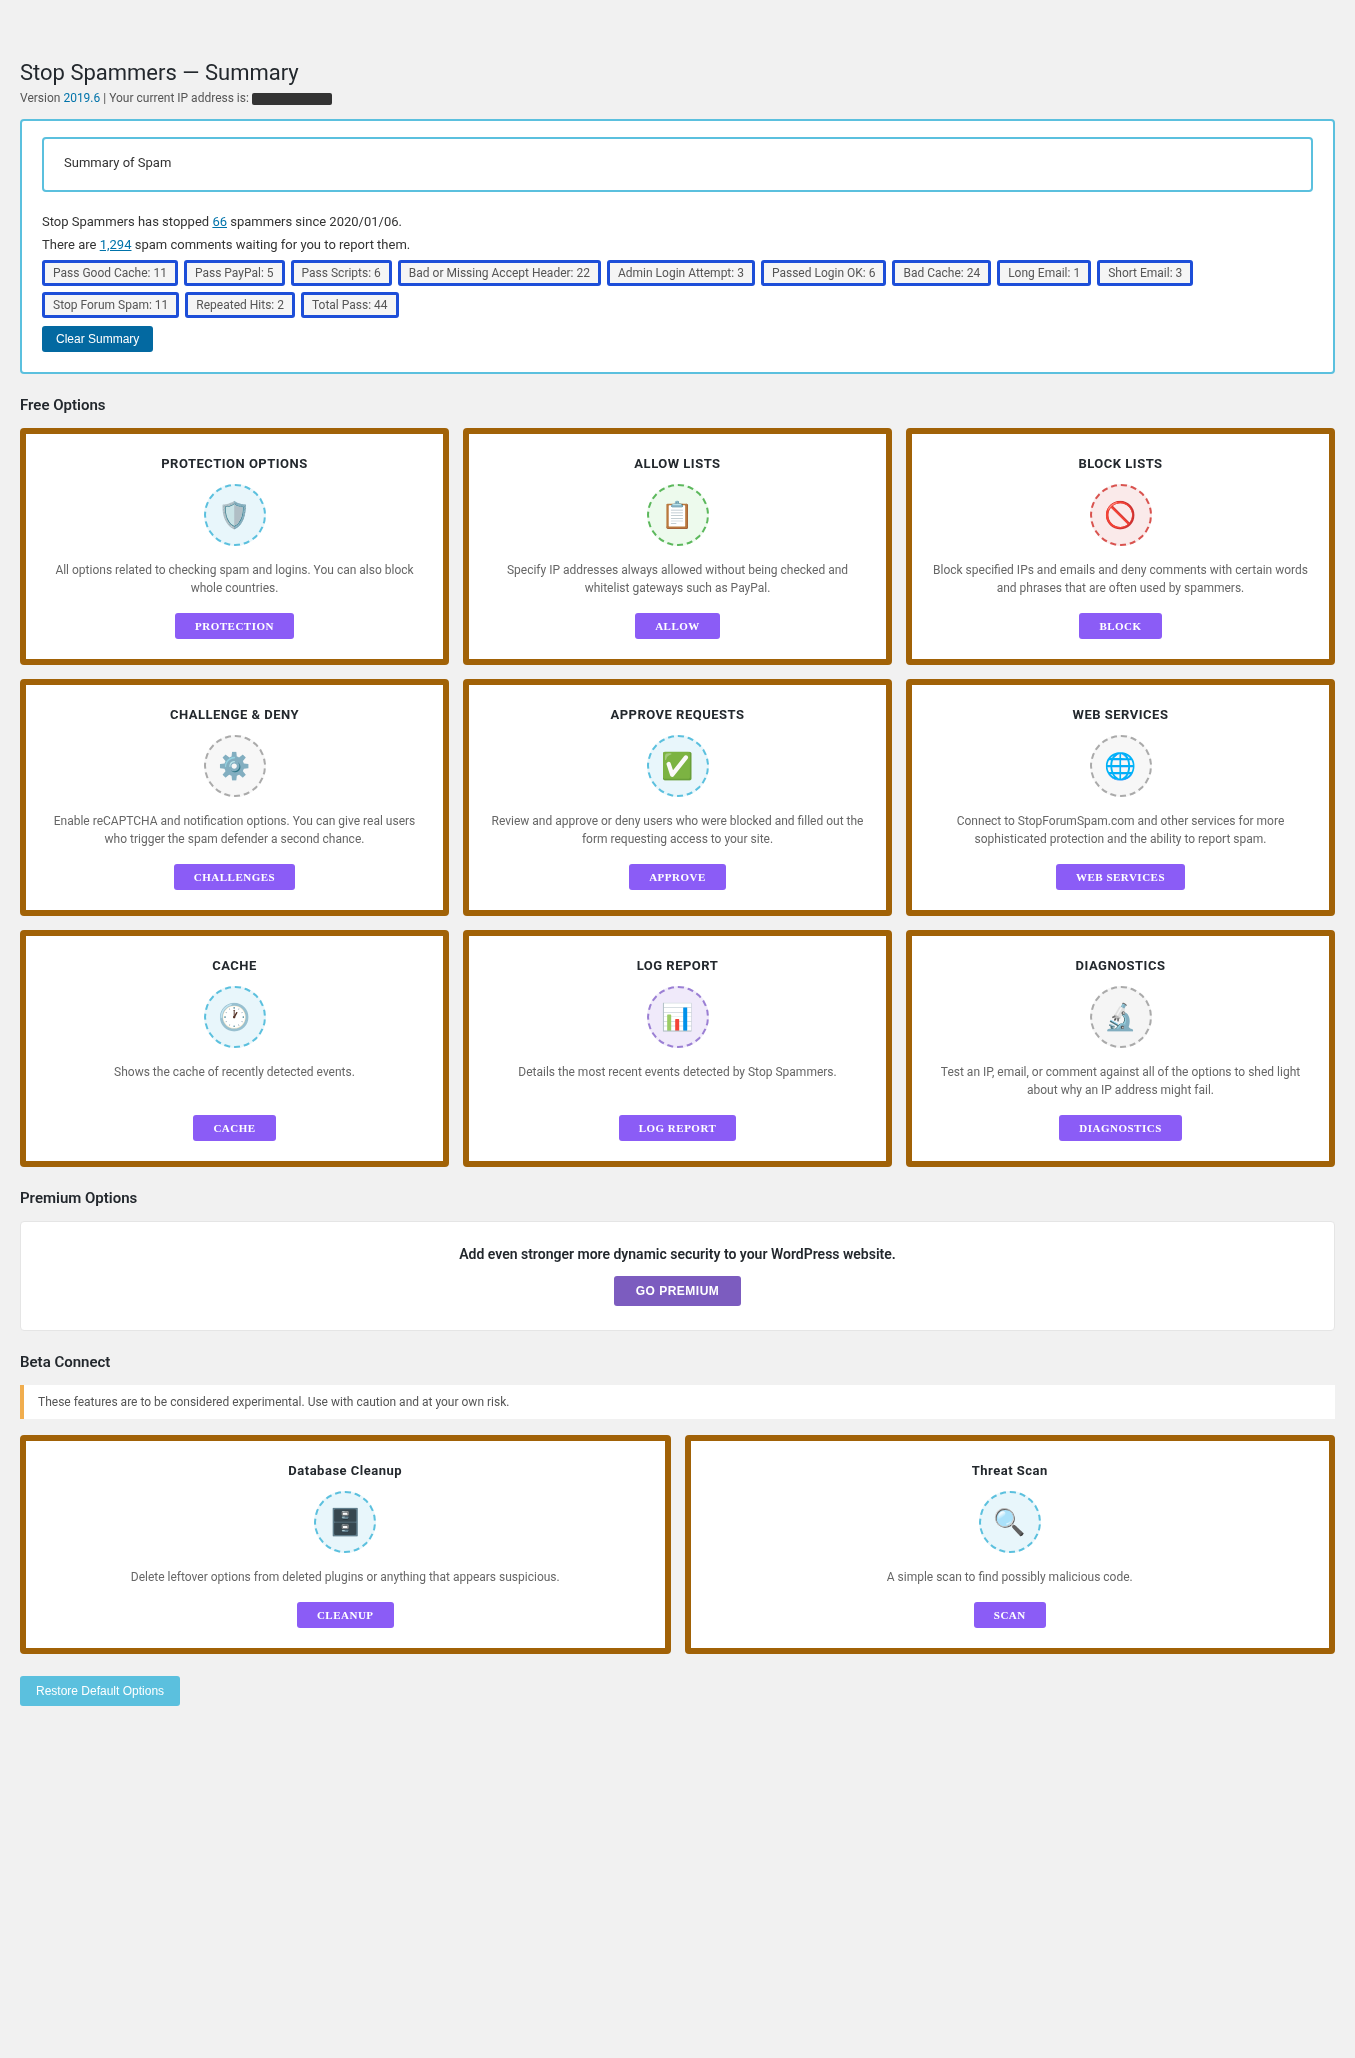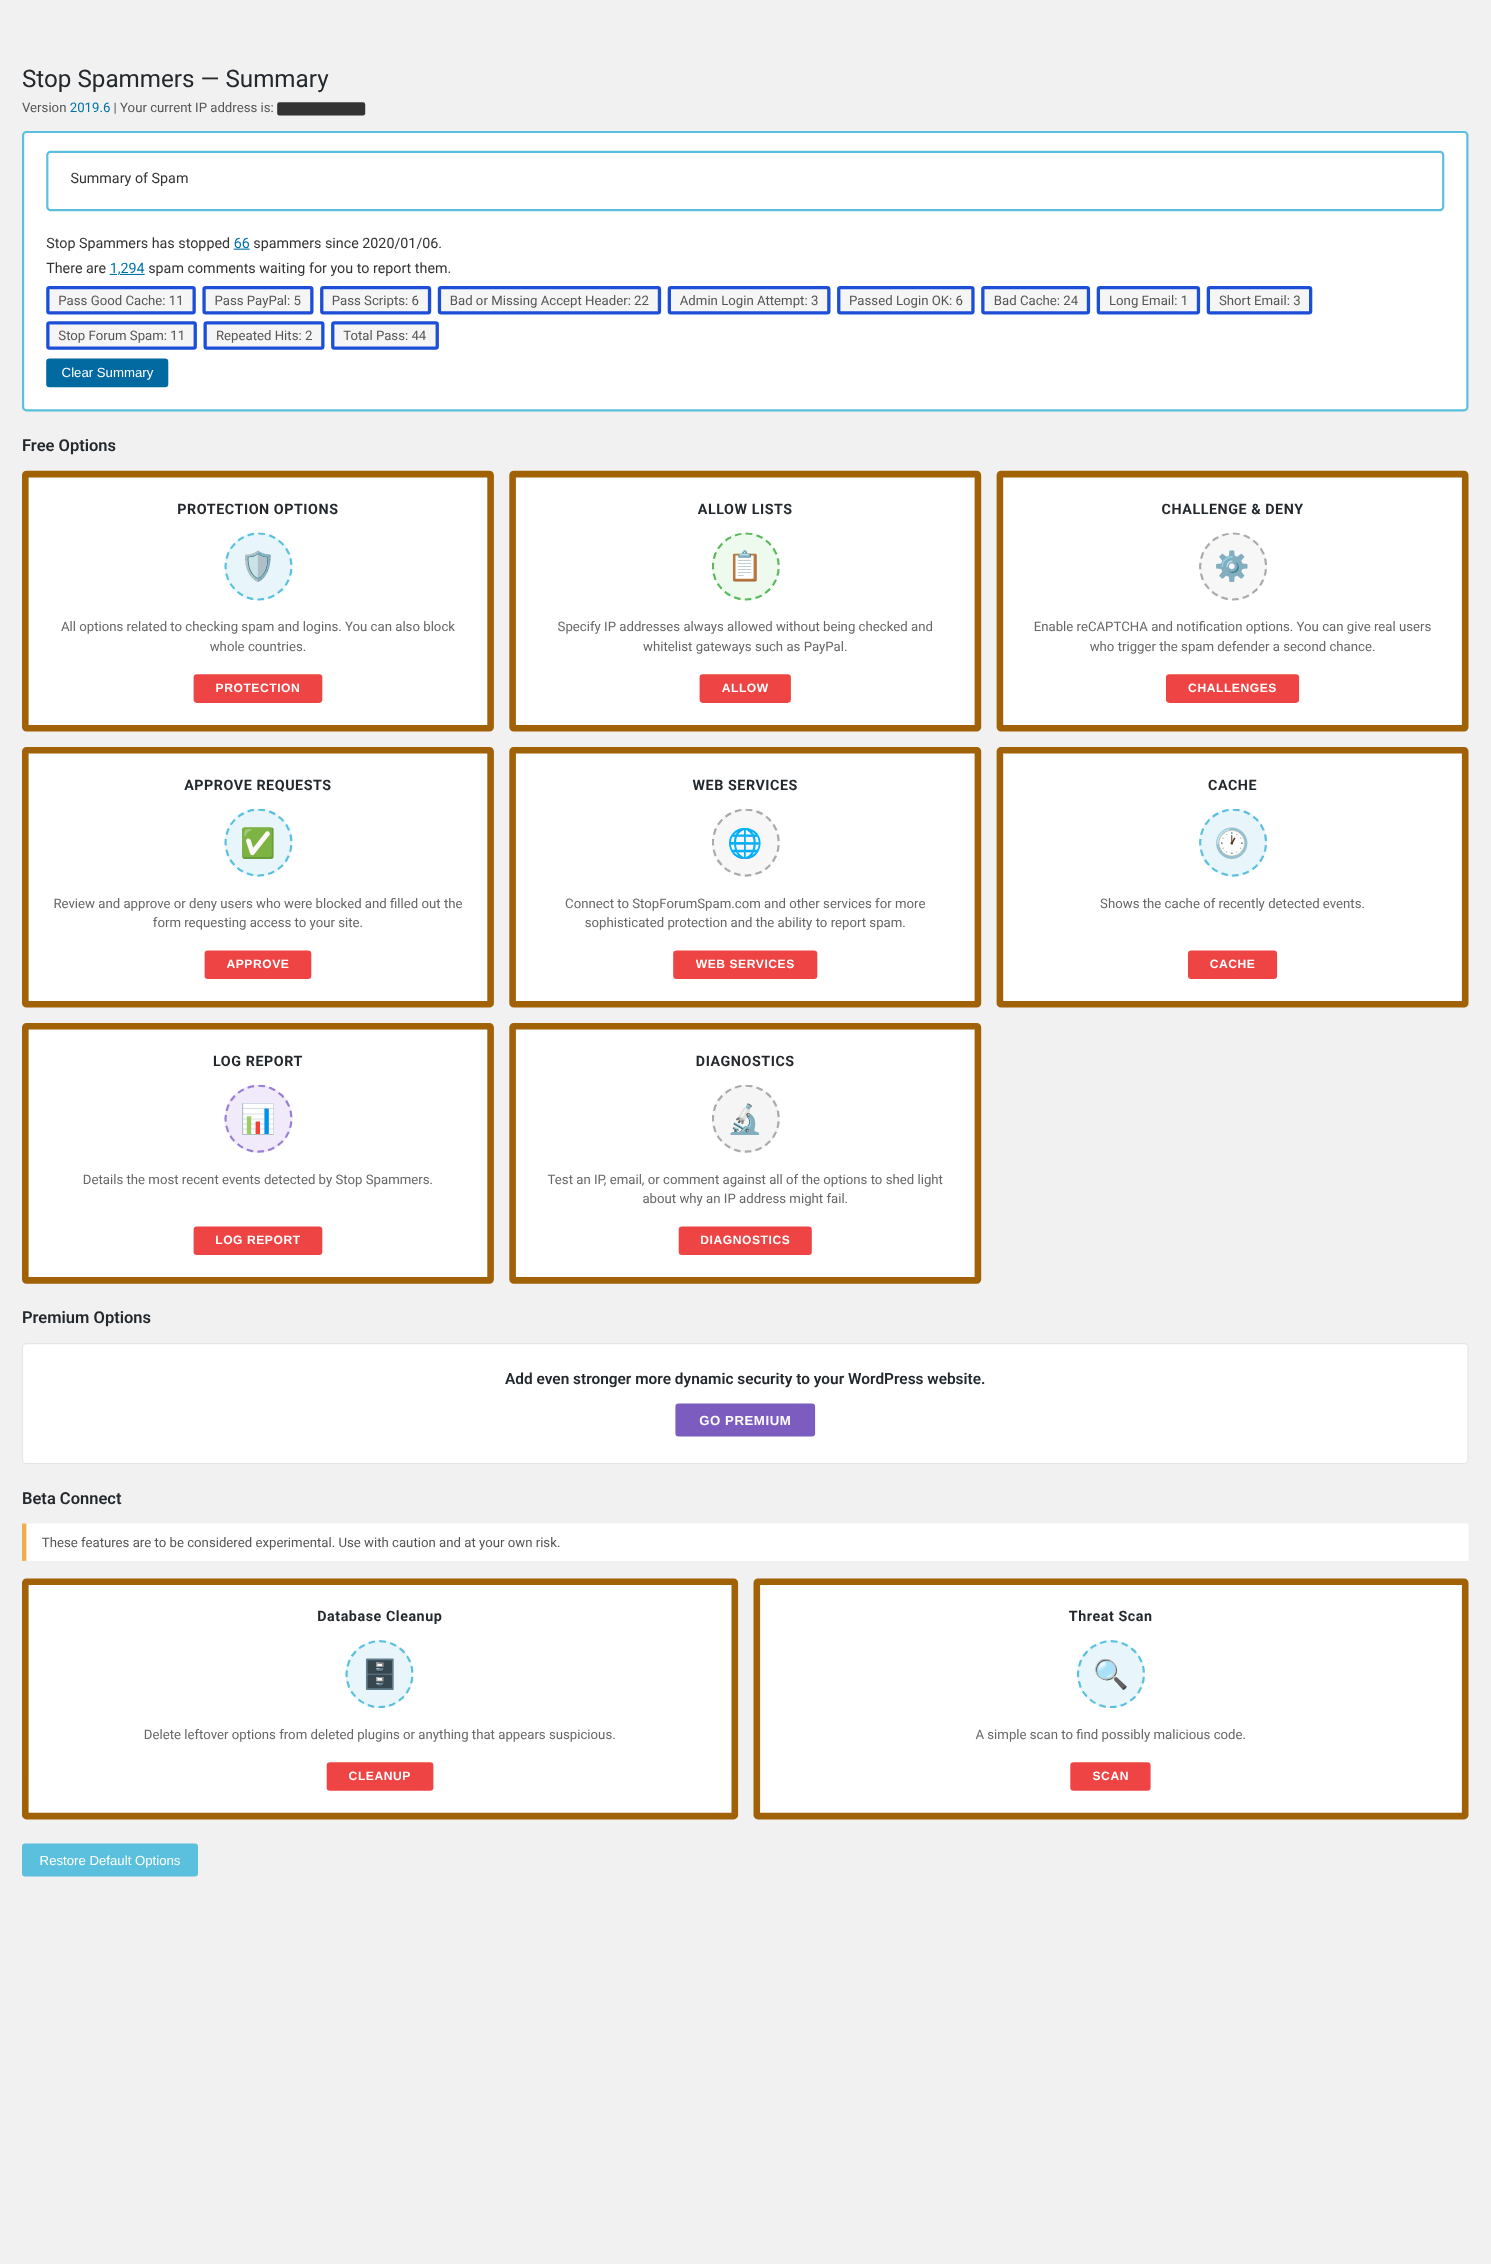--- a/index.html
+++ b/index.html
@@ -107,30 +107,31 @@
       justify-content: center;
     }
     .option-card p {
       font-size: 12px;
       color: #666;
       line-height: 1.5;
       margin-bottom: 16px;
       flex: 1;
     }
     .btn-purple {
-      background: #ef4444;
+      background: #8b5cf6;
       color: #fff;
       border: none;
       border-radius: 3px;
       padding: 7px 20px;
       font-size: 11px;
       font-weight: 700;
       letter-spacing: 0.5px;
       cursor: pointer;
       text-transform: uppercase;
+      font-family: Liberation Serif, serif;
     }
     
     .premium-box {
       background: #fff;
       border: 1px solid #e5e5e5;
       border-radius: 4px;
       padding: 24px;
       text-align: center;
       margin-bottom: 22px;
     }
@@ -230,20 +231,28 @@
     </div>
     <div class="option-card">
       <h3>ALLOW LISTS</h3>
       <div class="card-icon">
         <div style="width:62px;height:62px;border-radius:50%;border:2px dashed #5cb85c;background:#edfaed;display:flex;align-items:center;justify-content:center;font-size:26px;">📋</div>
       </div>
       <p>Specify IP addresses always allowed without being checked and whitelist gateways such as PayPal.</p>
       <button class="btn-purple">ALLOW</button>
     </div>
     <div class="option-card">
+      <h3>BLOCK LISTS</h3>
+      <div class="card-icon">
+        <div style="width:62px;height:62px;border-radius:50%;border:2px dashed #d9534f;background:#faeaea;display:flex;align-items:center;justify-content:center;font-size:26px;">🚫</div>
+      </div>
+      <p>Block specified IPs and emails and deny comments with certain words and phrases that are often used by spammers.</p>
+      <button class="btn-purple">BLOCK</button>
+    </div>
+    <div class="option-card">
       <h3>CHALLENGE &amp; DENY</h3>
       <div class="card-icon">
         <div style="width:62px;height:62px;border-radius:50%;border:2px dashed #aaa;background:#f7f7f7;display:flex;align-items:center;justify-content:center;font-size:26px;">⚙️</div>
       </div>
       <p>Enable reCAPTCHA and notification options. You can give real users who trigger the spam defender a second chance.</p>
       <button class="btn-purple">CHALLENGES</button>
     </div>
     <div class="option-card">
       <h3>APPROVE REQUESTS</h3>
       <div class="card-icon">

